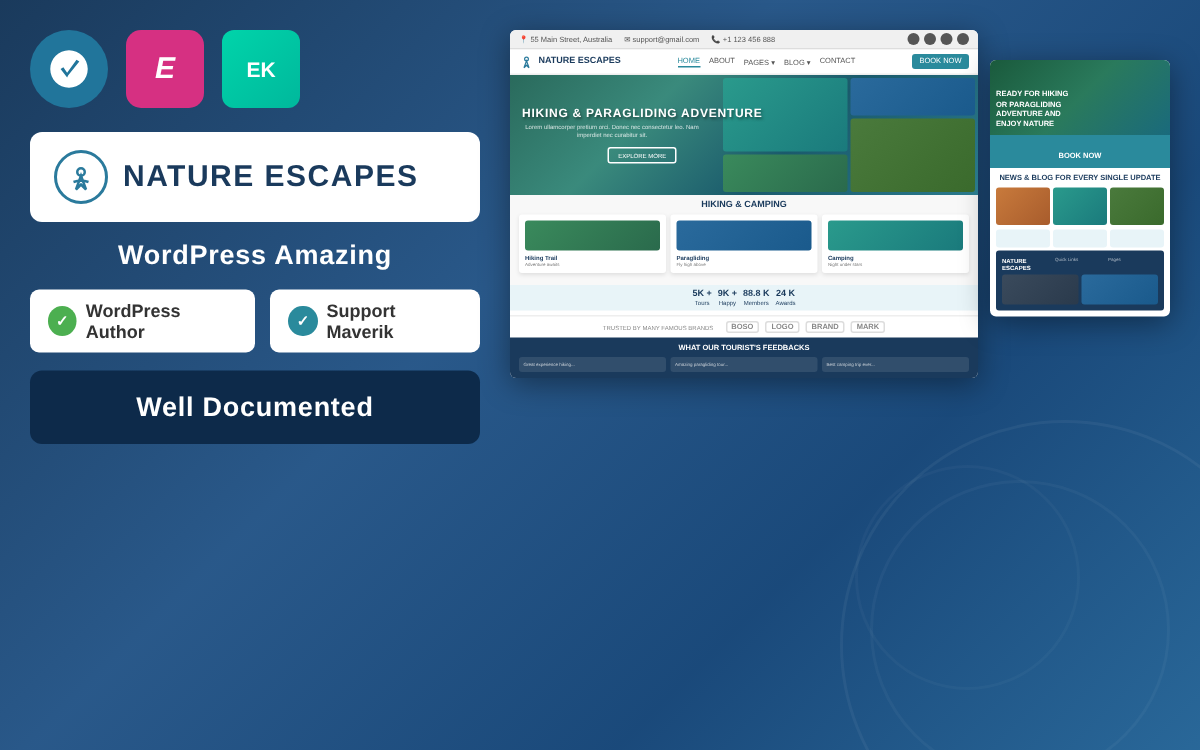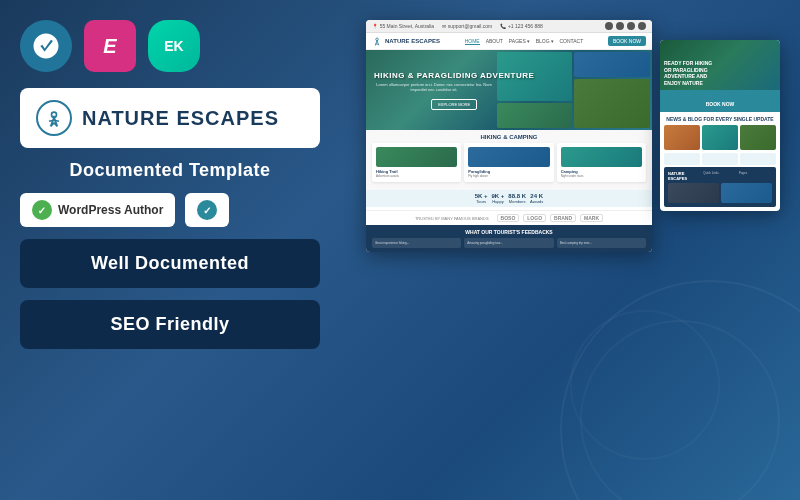--- a/index.html
+++ b/index.html
@@ -173,21 +173,20 @@
       text-align: center;
       letter-spacing: 0.5px;
     }
 
     
     .right-panel {
       flex: 1;
       display: flex;
       gap: 8px;
       align-items: flex-start;
-      margin-left: 26px;
     }
 
     .website-preview-main {
       flex: 1;
       background: white;
       border-radius: 4px;
       overflow: hidden;
       box-shadow: 0 4px 20px rgba(0,0,0,0.4);
     }
 
@@ -487,50 +486,50 @@
 
     <div class="top-icons">
       <div class="brand-icon wp-icon">
         <svg width="30" height="30" viewBox="0 0 24 24" fill="white">
           <path d="M12 2C6.48 2 2 6.48 2 12s4.48 10 10 10 10-4.48 10-10S17.52 2 12 2zm-1 14.5L7.5 12l1.5-1 2 3 5-7 1.5 1-6 7.5z"></path>
         </svg>
       </div>
       <div class="brand-icon el-icon" style="border-radius:10px; display:flex; align-items:center; justify-content:center;">
         <span style="font-size:20px; font-weight:900; color:white; font-style:italic;">E</span>
       </div>
-      <div class="brand-icon ek-icon" style="border-radius:19px; display:flex; align-items:center; justify-content:center; background:linear-gradient(135deg,#00d4aa,#00b89c);">
+      <div class="brand-icon ek-icon" style="border-radius:8px; display:flex; align-items:center; justify-content:center; background:linear-gradient(135deg,#00d4aa,#00b89c);">
         <span style="font-size:14px; font-weight:900; color:white;">EK</span>
       </div>
     </div>
 
     <div class="logo-box">
       <div class="logo-icon-circle">
         <svg width="20" height="20" viewBox="0 0 24 24" fill="none" stroke="#2a7a9c" stroke-width="2">
           <circle cx="12" cy="8" r="3"></circle>
           <path d="M12 11 L8 22 L12 18 L16 22 Z"></path>
           <path d="M6 16 Q12 14 18 16"></path>
         </svg>
       </div>
       <div class="logo-text">NATURE ESCAPES</div>
     </div>
 
-    <div class="wp-template-label">Documented Template</div>
+    <div class="wp-template-label">WordPress Amazing</div>
 
     <div class="badge-row">
       <div class="badge">
         <div class="badge-icon badge-green">✓</div>
         <span>WordPress Author</span>
       </div>
       <div class="badge">
         <div class="badge-icon badge-teal">✓</div>
+        <span>Support Maverik</span>
       </div>
     </div>
 
     <div class="feature-btn">Well Documented</div>
-    <div class="feature-btn">SEO Friendly</div>
 
   </div>
 
   <div class="right-panel">
 
     <div class="website-preview-main">
 
       <div class="preview-address-bar">
         <span>📍 <span>55 Main Street, Australia</span></span>
         <span>✉ <span>support@gmail.com</span></span>

